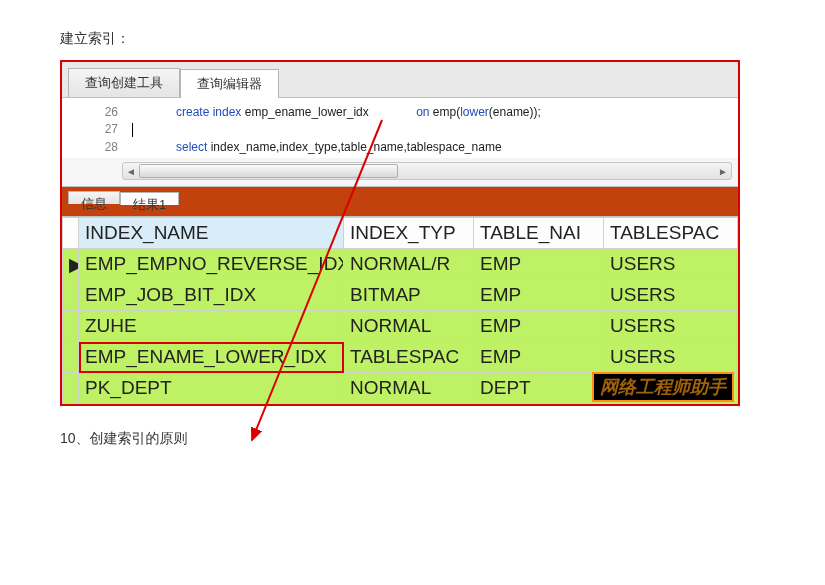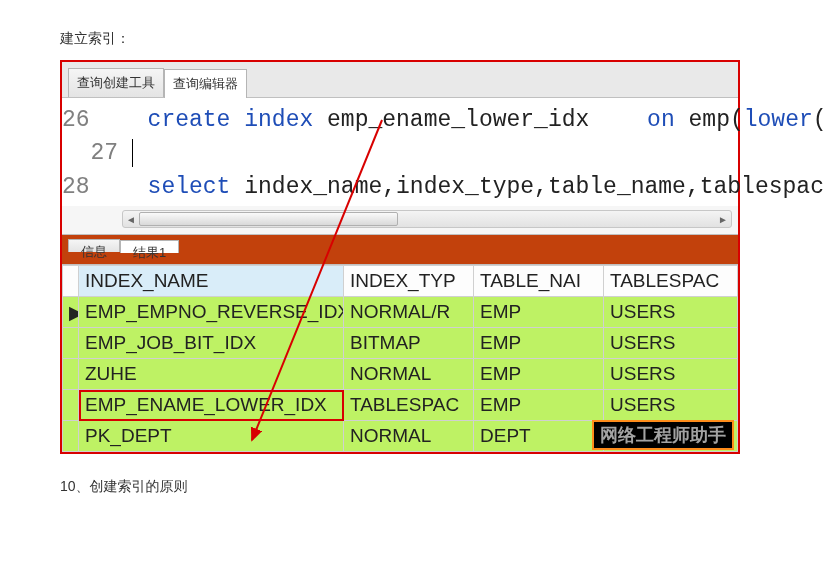--- a/index.html
+++ b/index.html
@@ -27,39 +27,39 @@
   }
   .tabstrip {
     display: flex;
     align-items: flex-end;
     padding: 6px 6px 0 6px;
     background: #e9e9e9;
     border-bottom: 1px solid #c0c0c0;
     height: 36px;
   }
   .tab {
-    padding: 5px 8px;
+    padding: 5px 16px;
     font-size: 13px;
     color: #333;
     border: 1px solid #b5b5b5;
     border-bottom: none;
     background: linear-gradient(#f5f5f5,#e4e4e4);
     margin-right: 0;
     position: relative;
   }
   .tab.active {
     background: #fff;
     top: 1px;
     z-index: 2;
   }
   .editor {
     background: #fff;
     padding: 6px 0 2px 0;
-    font-family: Liberation Mono, monospace;
-    font-size: 23px;
+    font-family: Liberation Sans, sans-serif;
+    font-size: 12px;
   }
   .code-line {
     display: flex;
     line-height: 1.45;
   }
   .gutter {
     width: 70px;
     text-align: right;
     padding-right: 14px;
     color: #808080;
@@ -137,22 +137,23 @@
   }
   .hl-cell {
     outline: 2px solid #d80000;
     outline-offset: -2px;
   }
   .watermark {
     position:absolute;
     right: 4px;
     bottom: 2px;
     background:#000;
-    color:#a3a3a3;
+    color:#a16207;
     font-weight:bold;
+    font-style:italic;
     font-family:"KaiTi","STKaiti",serif;
     font-size:18px;
     padding:1px 6px;
     border:2px solid #ff8c1a;
   }
   .footnote {
     font-size:14px;
     color:#333;
     margin-top: 24px;
   }

